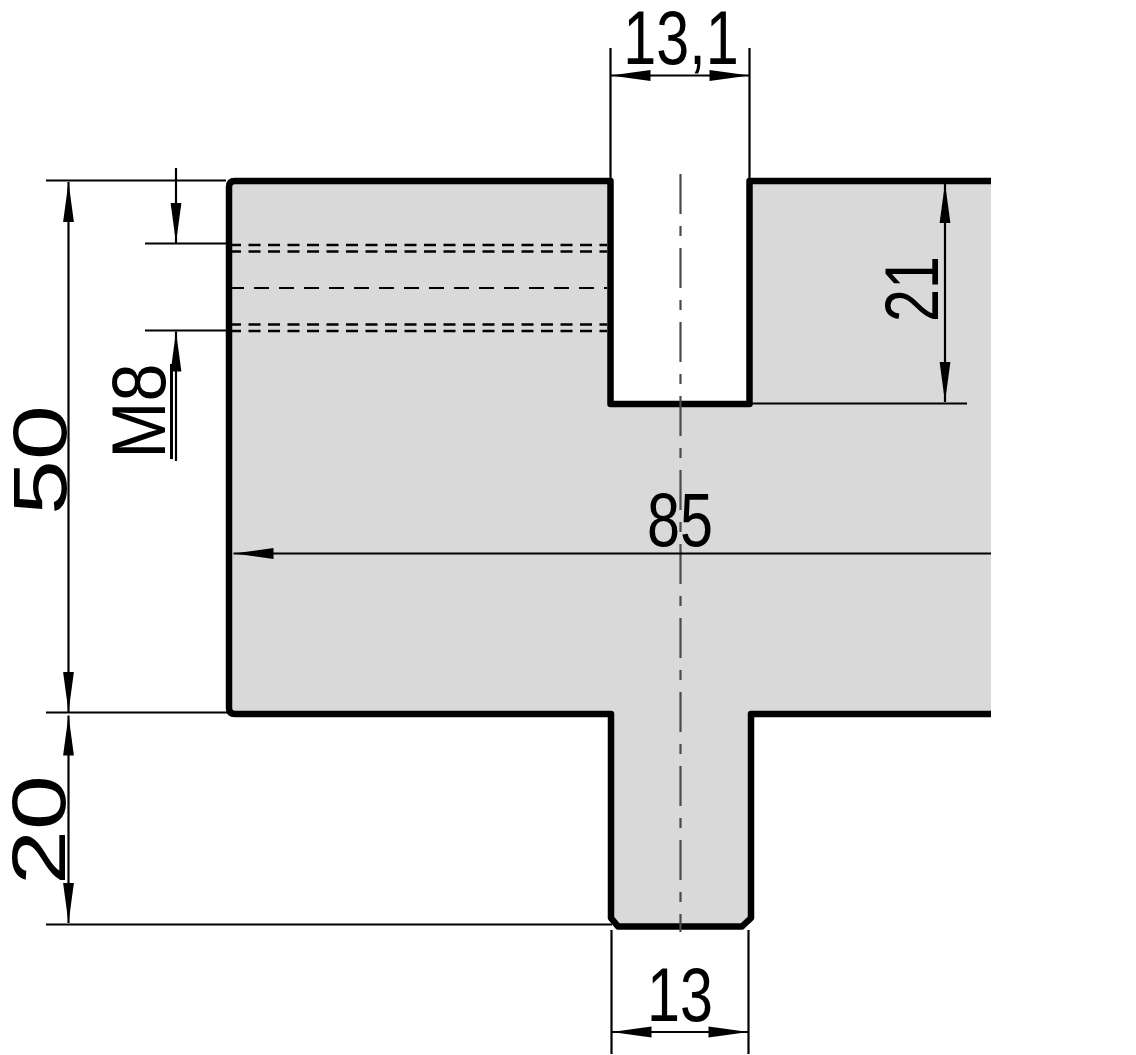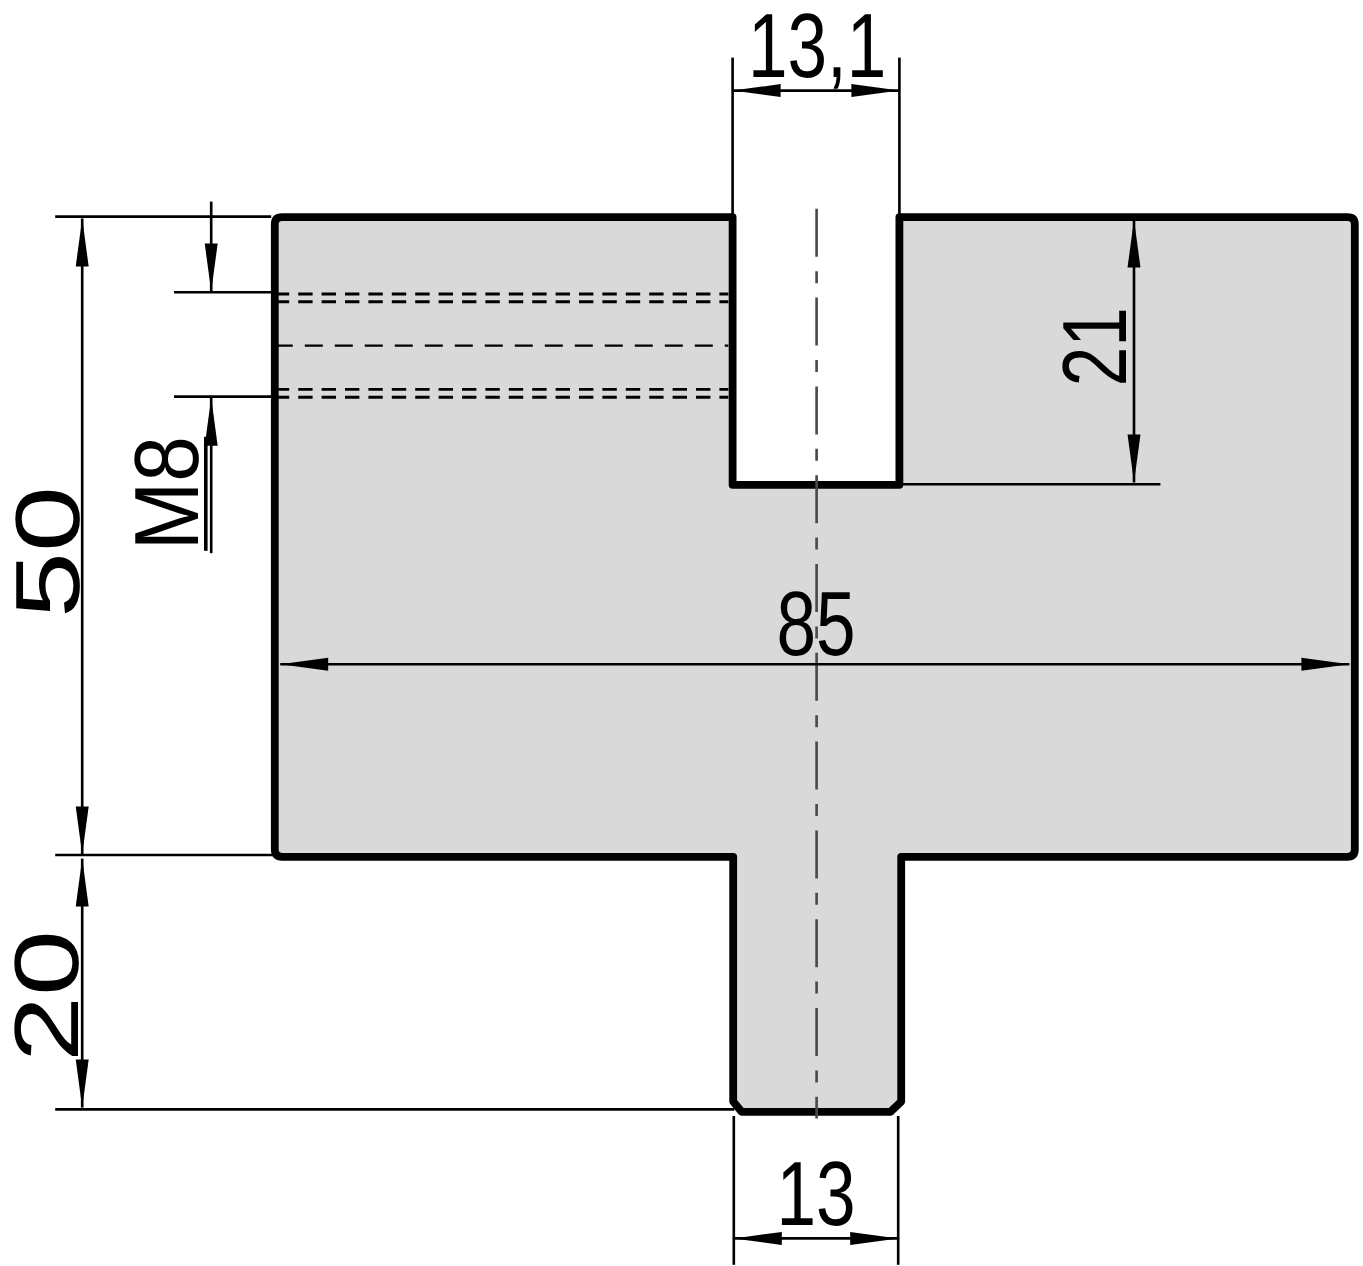--- a/index.html
+++ b/index.html
@@ -1,16 +1,16 @@
 <!DOCTYPE html>
 <html><head>
 <meta charset="utf-8">
 <style>
   html,body{margin:0;padding:0;background:#ffffff;}
-  .stage{width:1136px;height:1055px;position:relative;background:#ffffff;overflow:hidden;}
+  .stage{width:991px;height:1055px;position:relative;background:#ffffff;overflow:hidden;}
   svg{display:block;}
   text{font-family:"Liberation Sans","DejaVu Sans",sans-serif;font-size:76px;fill:#000000;}
 </style>
 </head>
 <body>
 
 <div class="stage">
 <svg width="1136" height="1055" viewBox="0 0 1136 1055">
 
   <defs>

